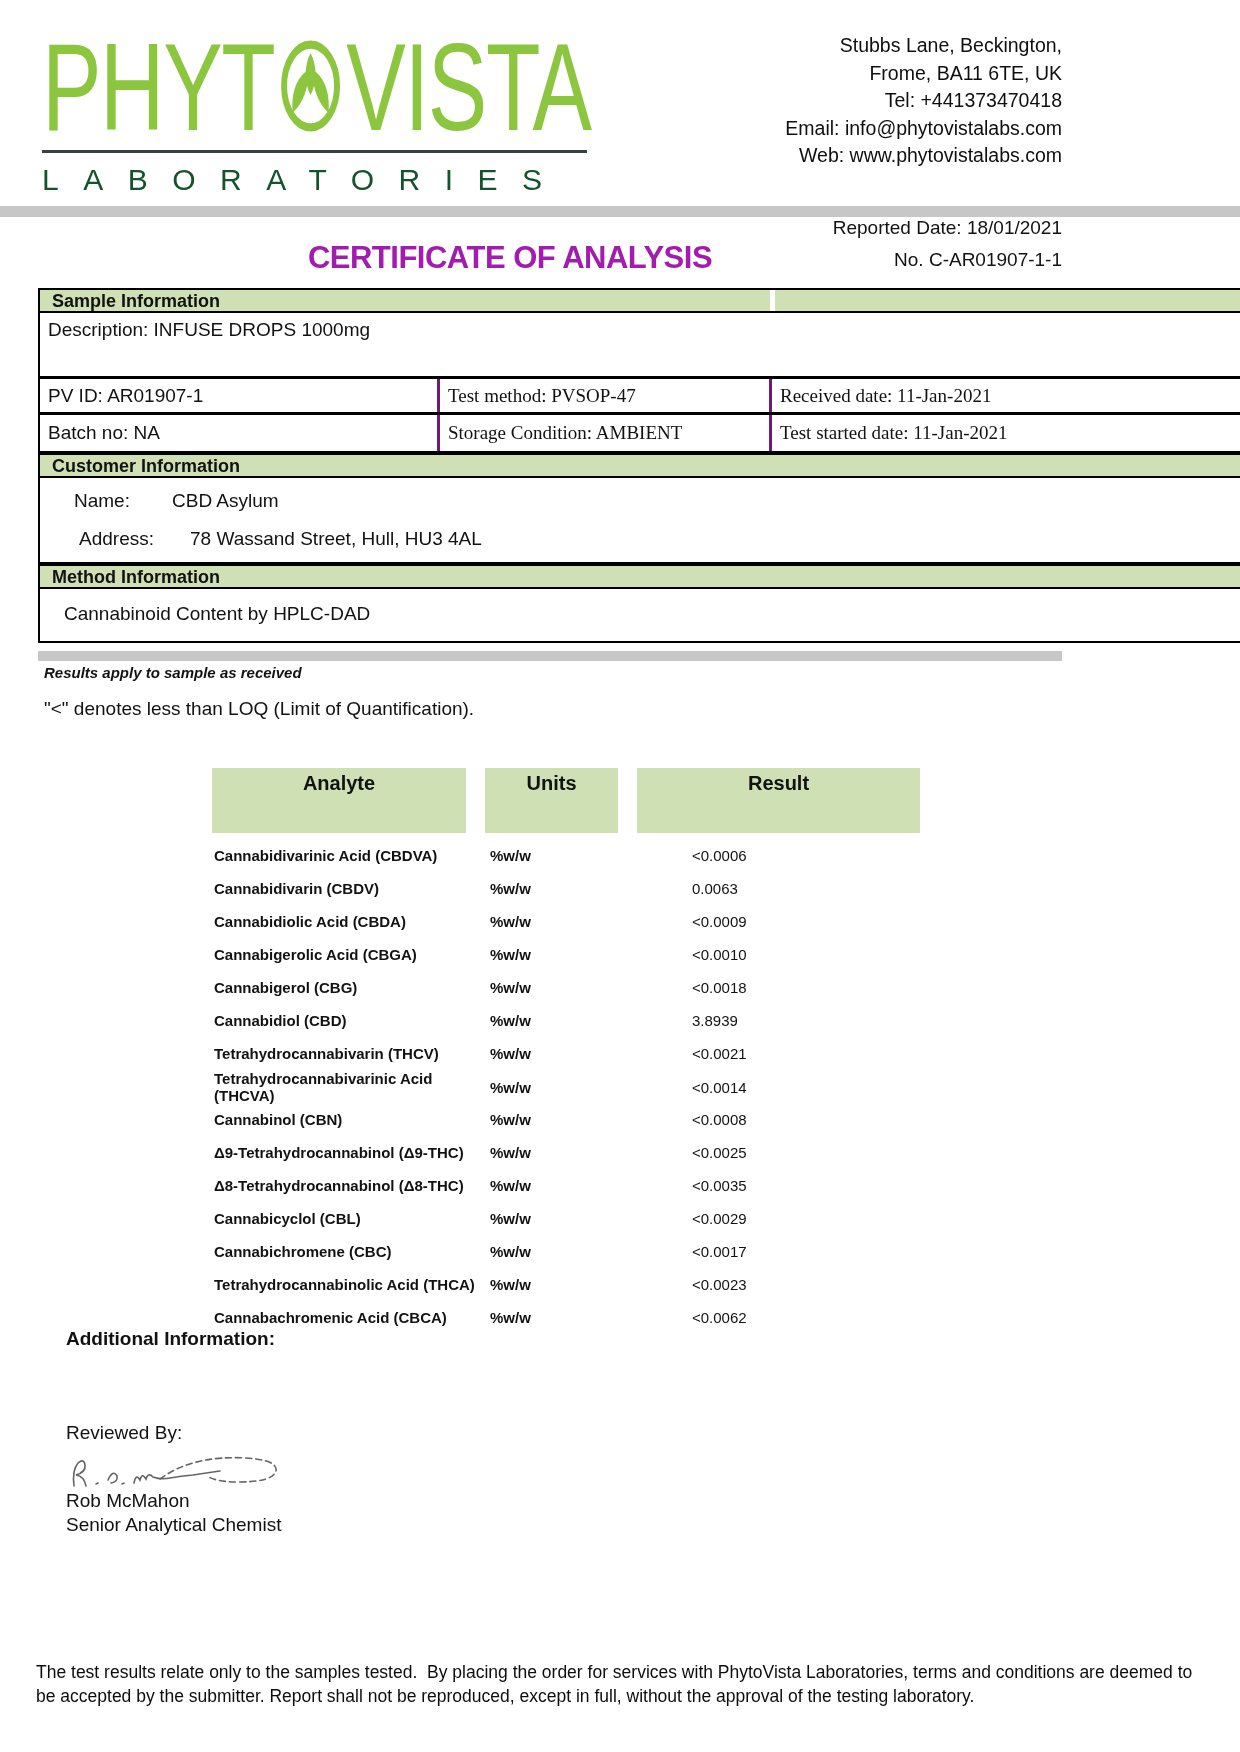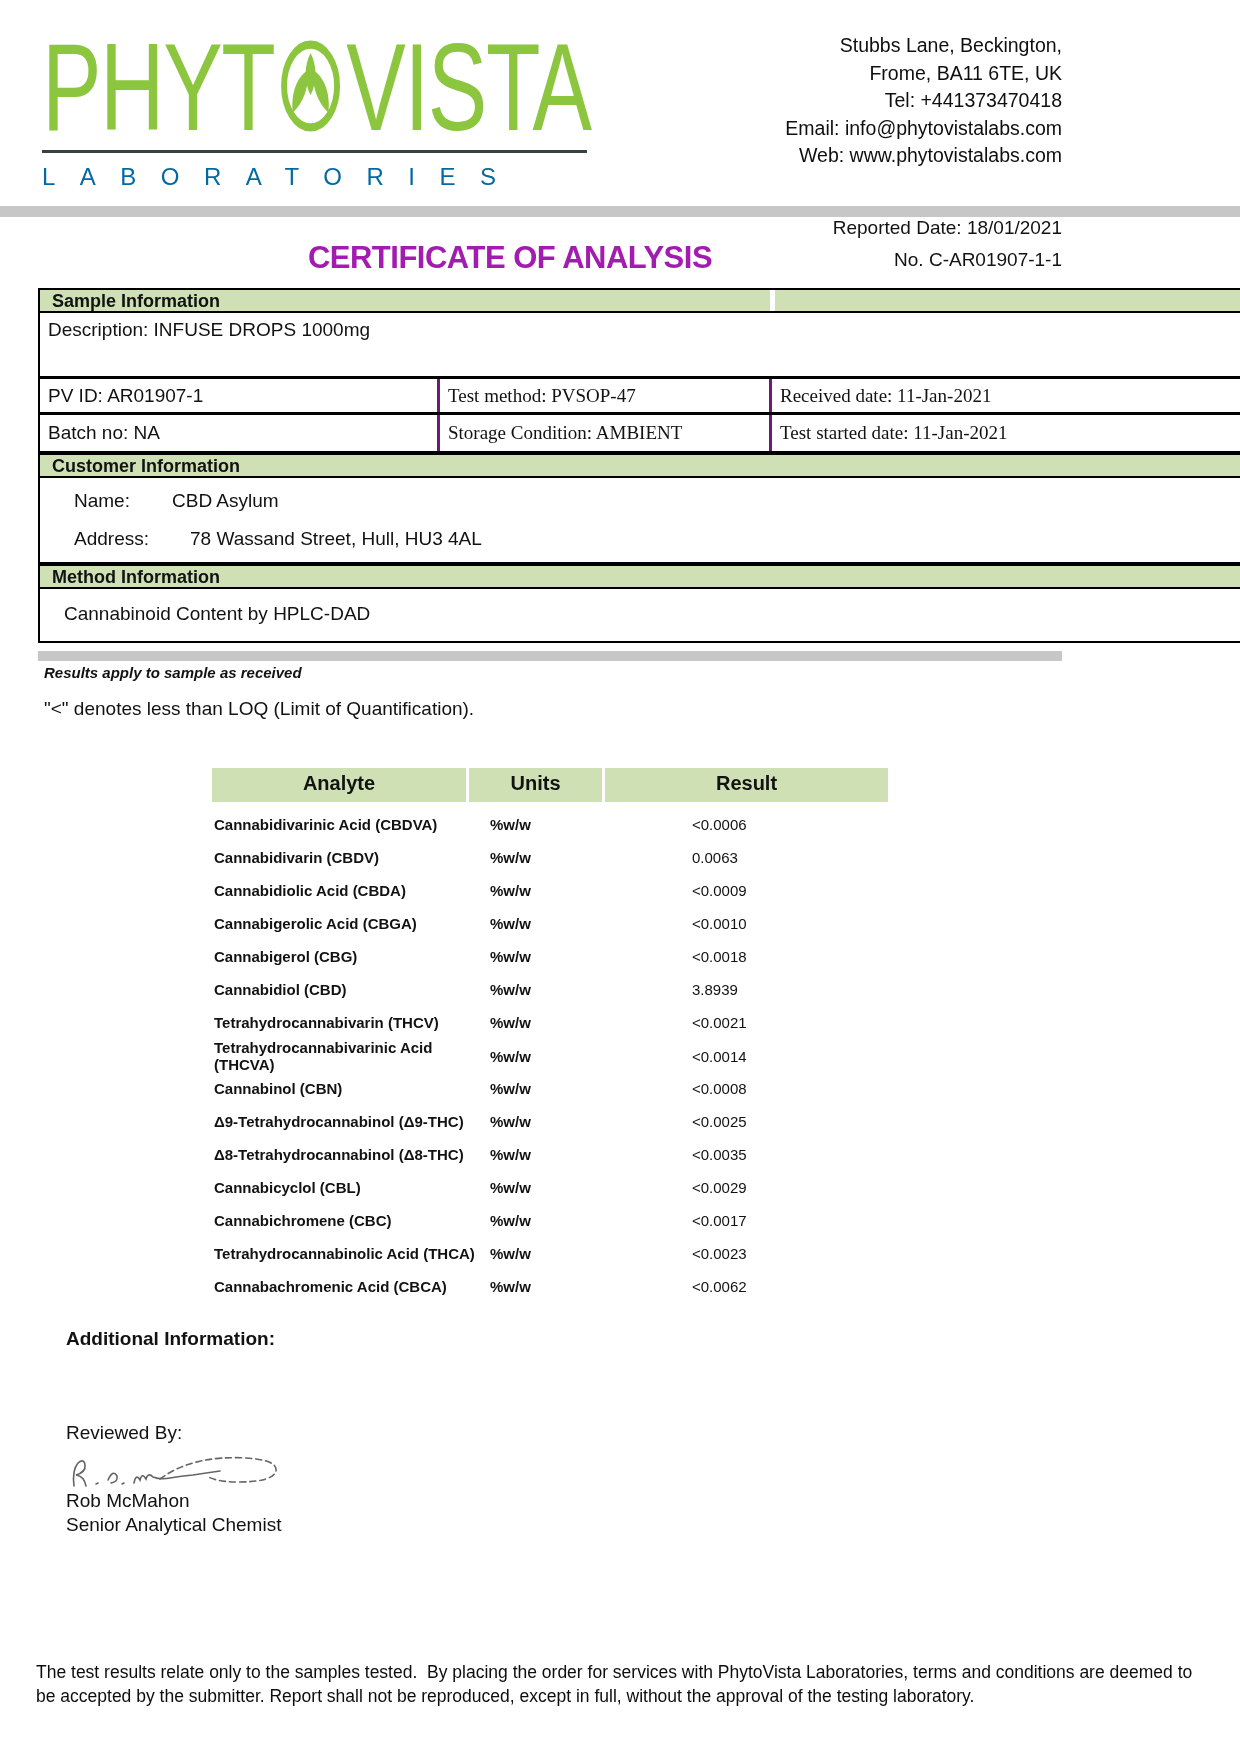--- a/index.html
+++ b/index.html
@@ -14,21 +14,21 @@
   
   .logo-block { left:42px; top:34px; }
   .logo-row {
     display:flex; align-items:flex-start; height:108px; line-height:0.86;
     font-size:124px; letter-spacing:-2px; color:#8cc63f; white-space:nowrap;
     transform:scaleX(0.72); transform-origin:left top; font-weight:400;
   }
   .logo-leaf { width:92px; height:100px; margin:2px 4px 0 4px; flex:none; }
   .logo-sub {
     margin-top:8px; width:545px; border-top:3px solid #39413f; padding-top:10px;
-    font-size:24px; letter-spacing:24.5px; color:#0369a1; white-space:nowrap; overflow:visible;
+    font-size:30px; letter-spacing:24.5px; color:#14532d; white-space:nowrap; overflow:visible;
   }
   .contact { right:178px; top:32px; text-align:right; font-size:19.5px; line-height:27.5px; color:#0f0f0f; }
 
   .gray-bar-top { left:0; top:206px; width:1240px; height:11px; background:#c7c7c7; }
 
   .reported { right:178px; top:217px; font-size:19px; }
   .coa-title { left:250px; top:240px; width:520px; text-align:center; font-size:31px; font-weight:bold; letter-spacing:-0.5px; color:#a21caf; }
   .report-no { right:178px; top:249px; font-size:19px; }
 
   
@@ -44,31 +44,31 @@
   .cond-cell { border-left:3px solid #000; display:flex; align-items:center; padding-left:12px; }
   .trio-row { display:grid; grid-template-columns:397px 332px 1fr; height:36px; font-size:19px; }
   .trio-row.mid { border-bottom:3px solid #000; }
   .trio-row > div { display:flex; align-items:center; padding-left:8px; }
   .trio-row > div + div { border-left:3px solid #701a75;font-family:Liberation Serif, serif; }
   .cust-body { padding:12px 8px 12px 8px; font-size:19px; }
   .cust-line { display:flex;margin-left:26px; }
   .cust-line + .cust-line { margin-top:16px; }
   .cust-label { flex:none; }
   .cust-label.name { width:62px; margin-right:36px; }
-  .cust-label.addr { width:80px; margin-right:36px; }
+  .cust-label.addr { width:80px; margin-right:36px;text-align:right; }
   .meth-body { padding:14px 8px 16px 24px; font-size:19px; }
   .gray-bar-2 { margin-top:8px; width:1024px; height:10px; background:#c7c7c7; }
 
   
   .note-italic { left:44px; top:664px; font-size:15px; font-weight:bold; font-style:italic; }
   .note-loq { left:44px; top:698px; font-size:19px; }
 
   
   .rtable { left:212px; top:768px; width:676px; }
-  .rt-head { display:grid; grid-template-columns:254px 133px 283px; gap:3px; height:34px; }
+  .rt-head { display:grid; grid-template-columns:254px 133px 283px; gap:19px; height:65px; }
   .rt-head > div { background:#cee0b4; text-align:center; font-size:20px; font-weight:bold; padding-top:4px; }
   .rt-rows { margin-top:6px; }
   .rt-row { display:grid; grid-template-columns:278px 202px 1fr; height:33px; align-items:center; font-size:15px; }
   .rt-analyte { font-weight:bold; padding-left:2px; }
   .rt-units { font-weight:bold; }
   .rt-result { font-weight:normal; }
 
   
   .addl { left:66px; top:1328px; font-size:19px; font-weight:bold; }
   .reviewed { left:66px; top:1422px; font-size:19px; }

